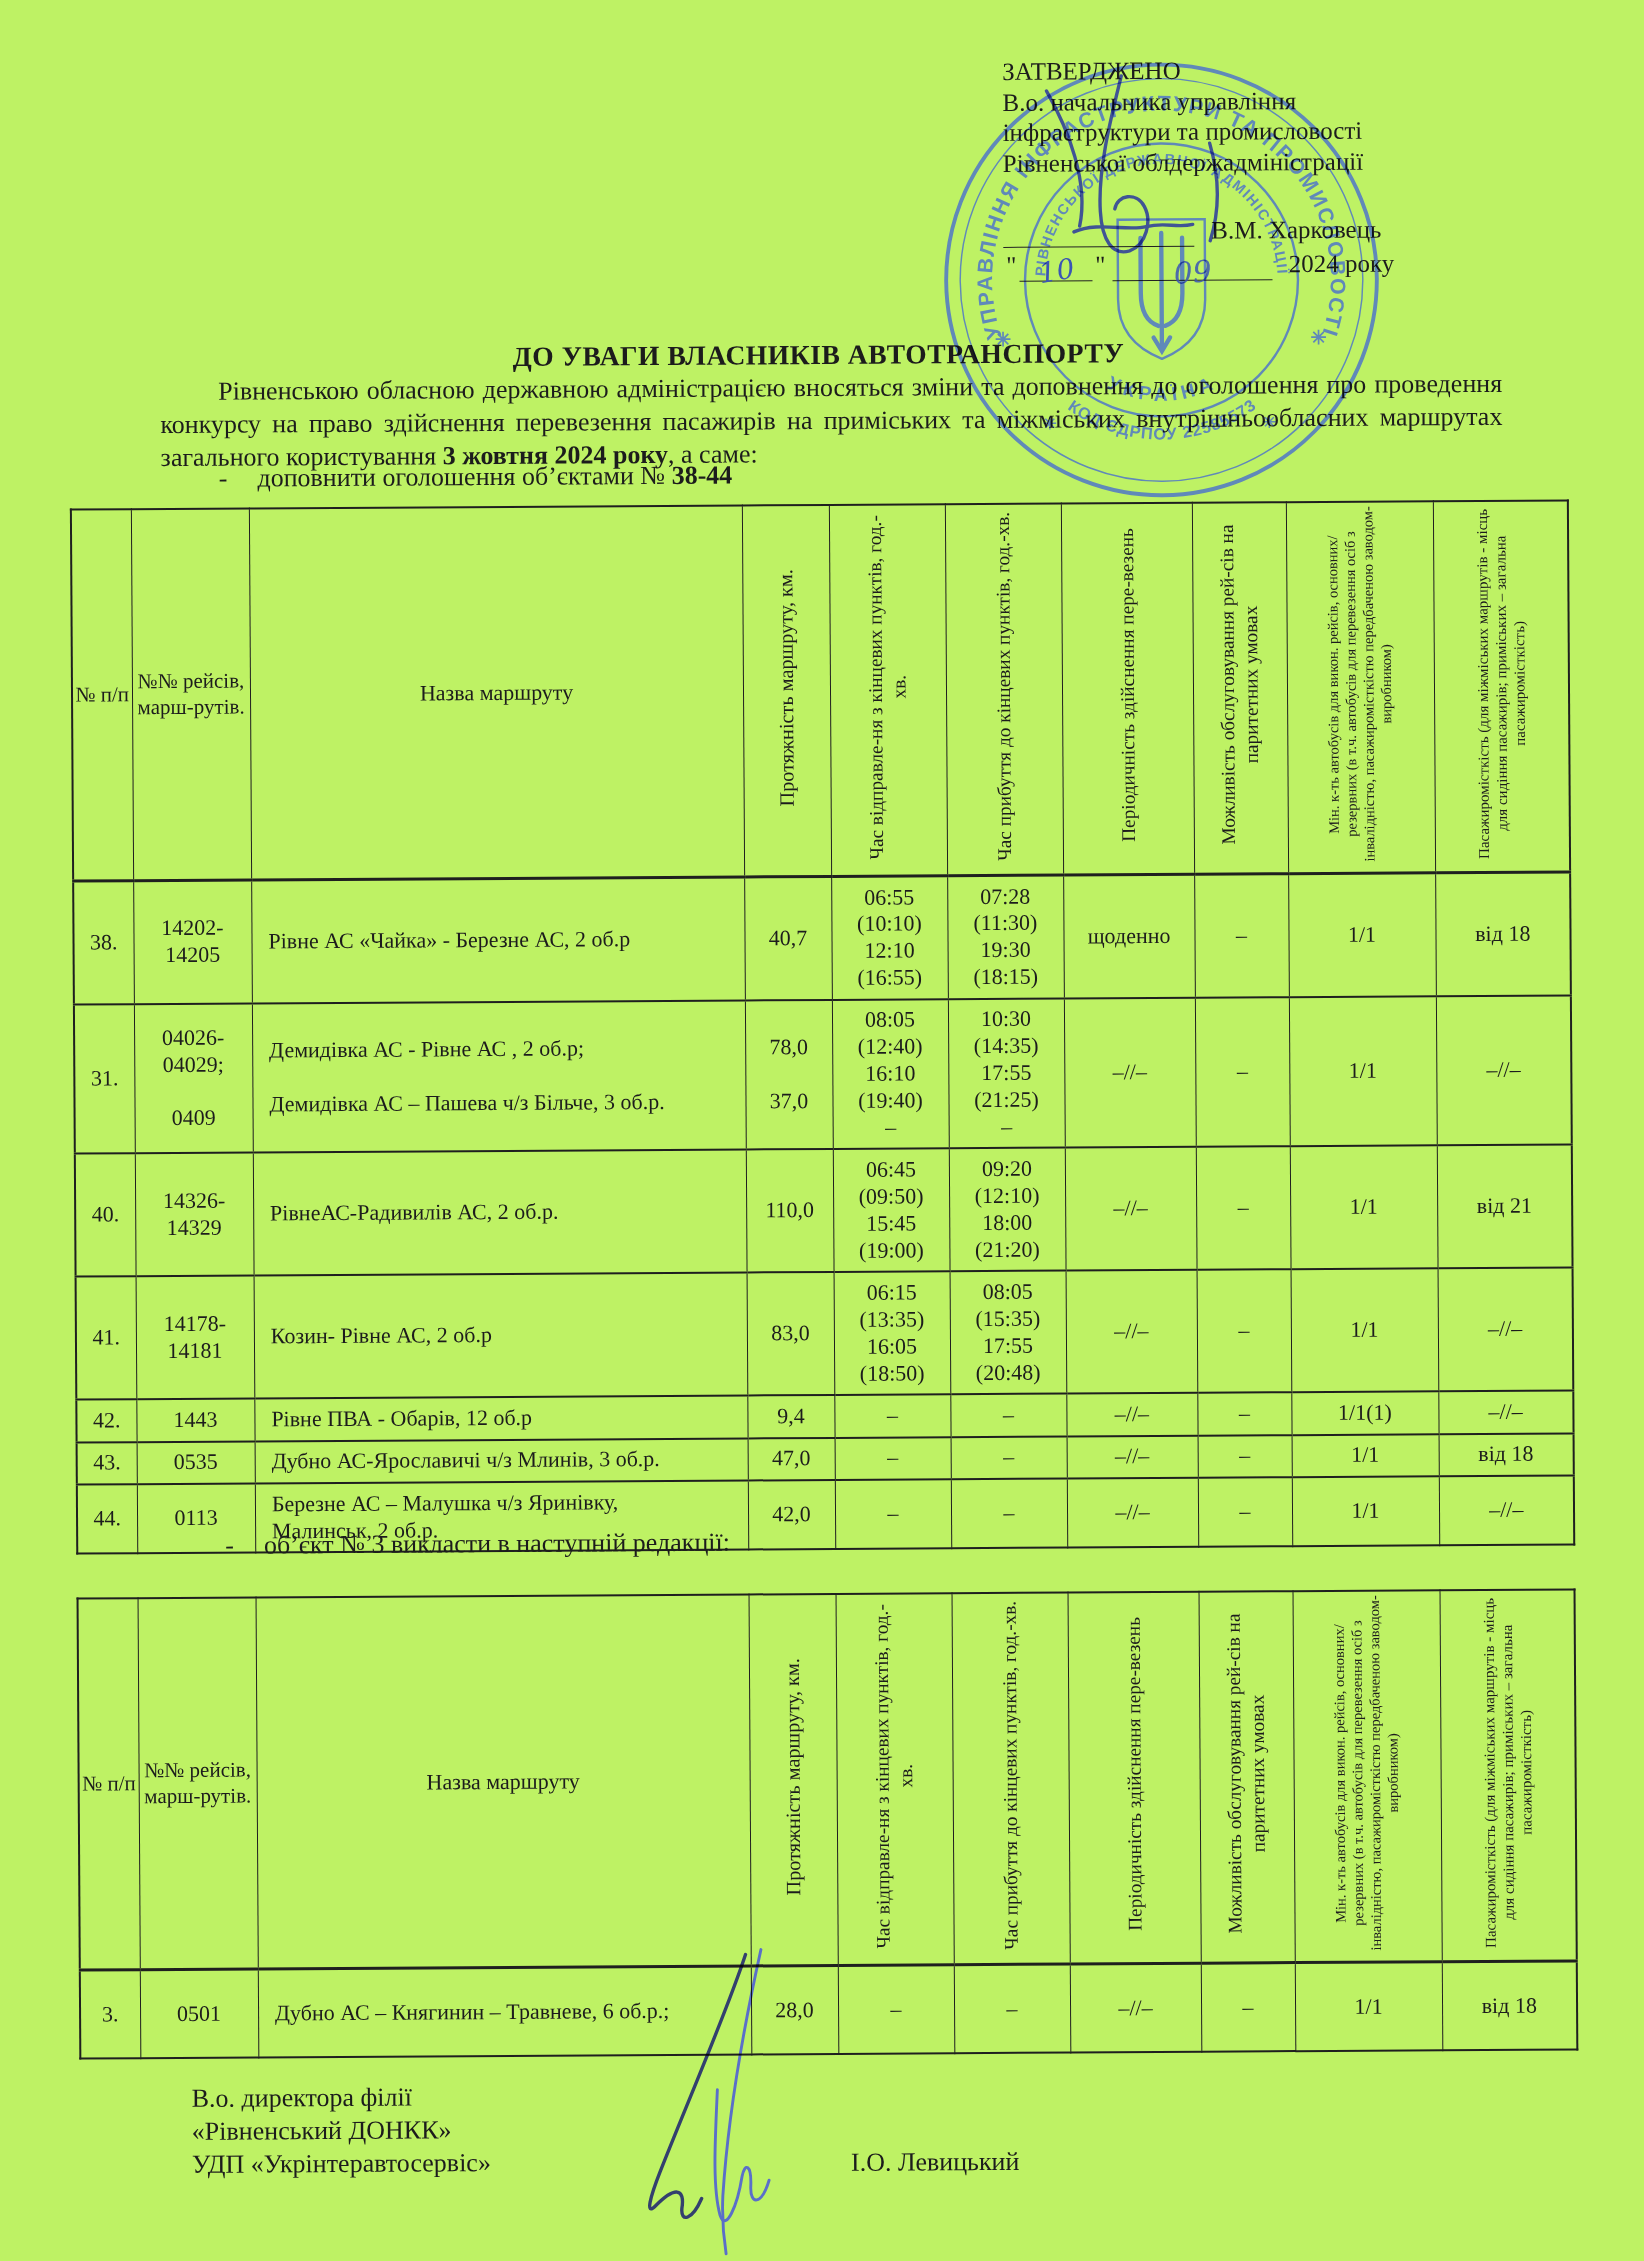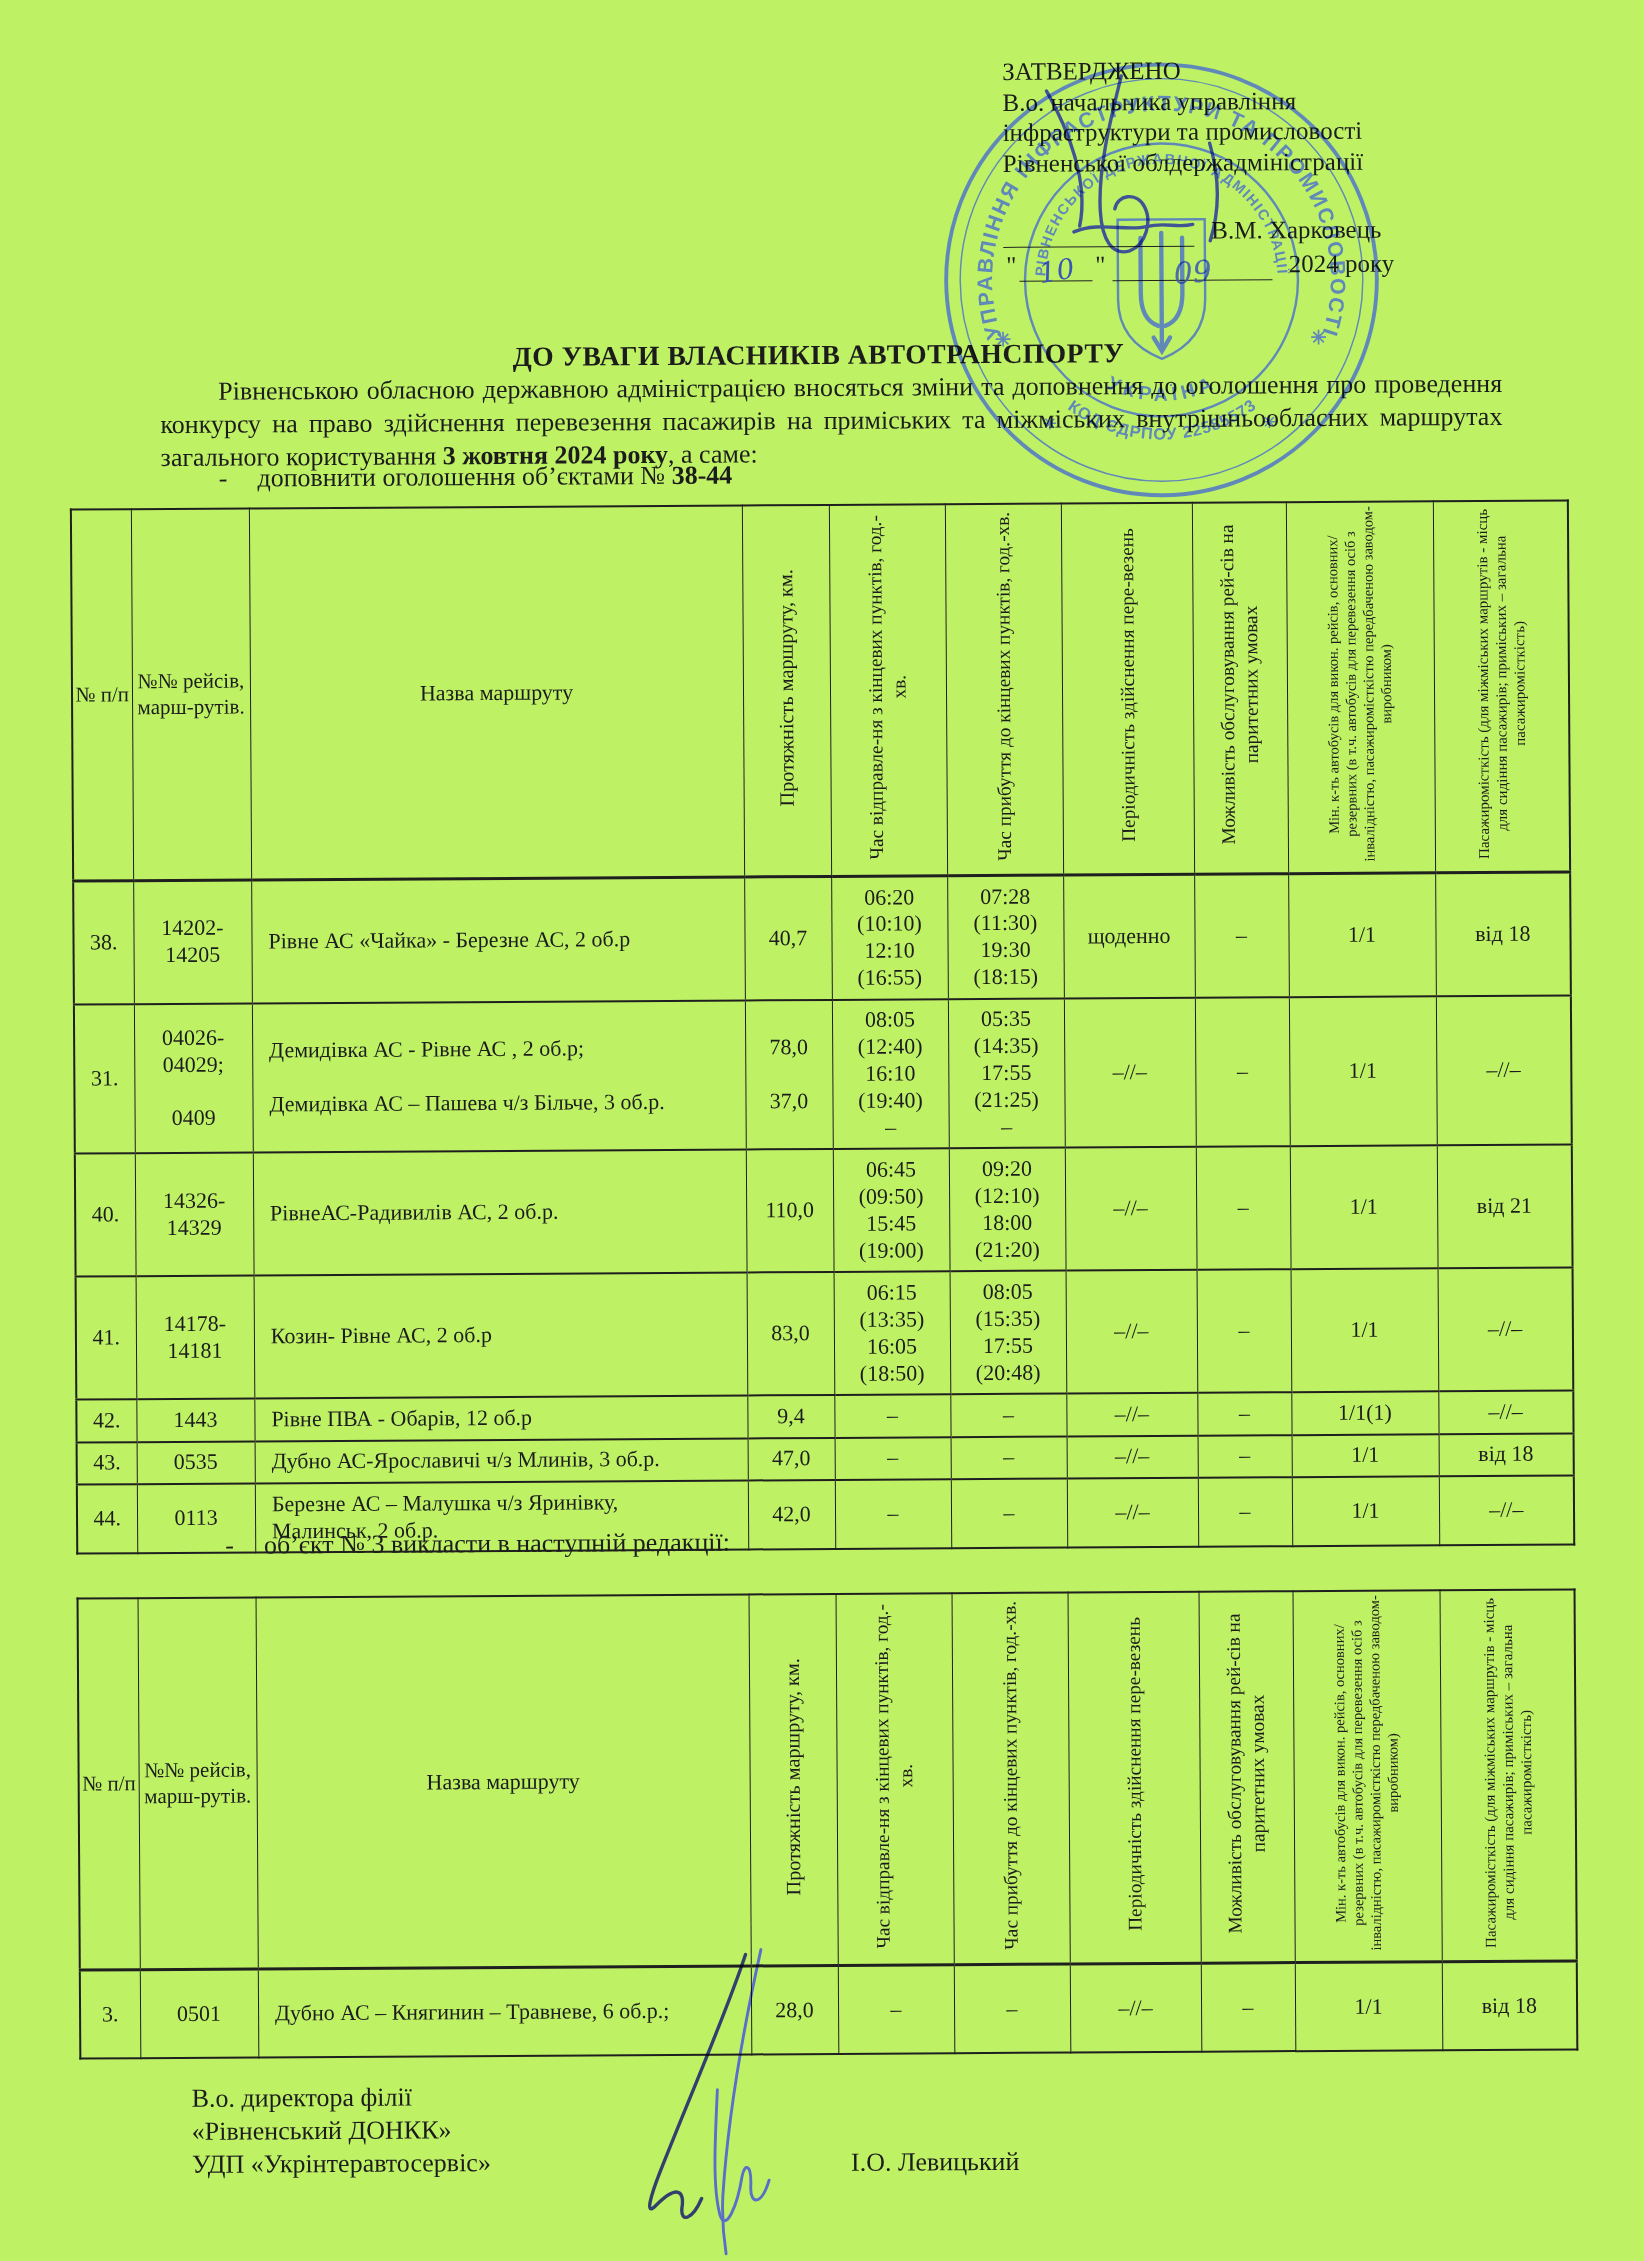--- a/index.html
+++ b/index.html
@@ -142,21 +142,21 @@
               <div class="cl">14202-</div>
               <div class="cl">14205</div>
             </td>
             <td class="left">
               <div class="cl">Рівне АС «Чайка» - Березне АС, 2 об.р</div>
             </td>
             <td>
               <div class="cl">40,7</div>
             </td>
             <td>
-              <div class="cl">06:20</div>
+              <div class="cl">06:55</div>
               <div class="cl">(10:10)</div>
               <div class="cl">12:10</div>
               <div class="cl">(16:55)</div>
             </td>
             <td>
               <div class="cl">07:28</div>
               <div class="cl">(11:30)</div>
               <div class="cl">19:30</div>
               <div class="cl">(18:15)</div>
             </td>
@@ -194,21 +194,21 @@
               <div class="cl">37,0</div>
             </td>
             <td>
               <div class="cl">08:05</div>
               <div class="cl">(12:40)</div>
               <div class="cl">16:10</div>
               <div class="cl">(19:40)</div>
               <div class="cl">–</div>
             </td>
             <td>
-              <div class="cl">05:35</div>
+              <div class="cl">10:30</div>
               <div class="cl">(14:35)</div>
               <div class="cl">17:55</div>
               <div class="cl">(21:25)</div>
               <div class="cl">–</div>
             </td>
             <td>
               <div class="cl">–//–</div>
             </td>
             <td>
               <div class="cl">–</div>

